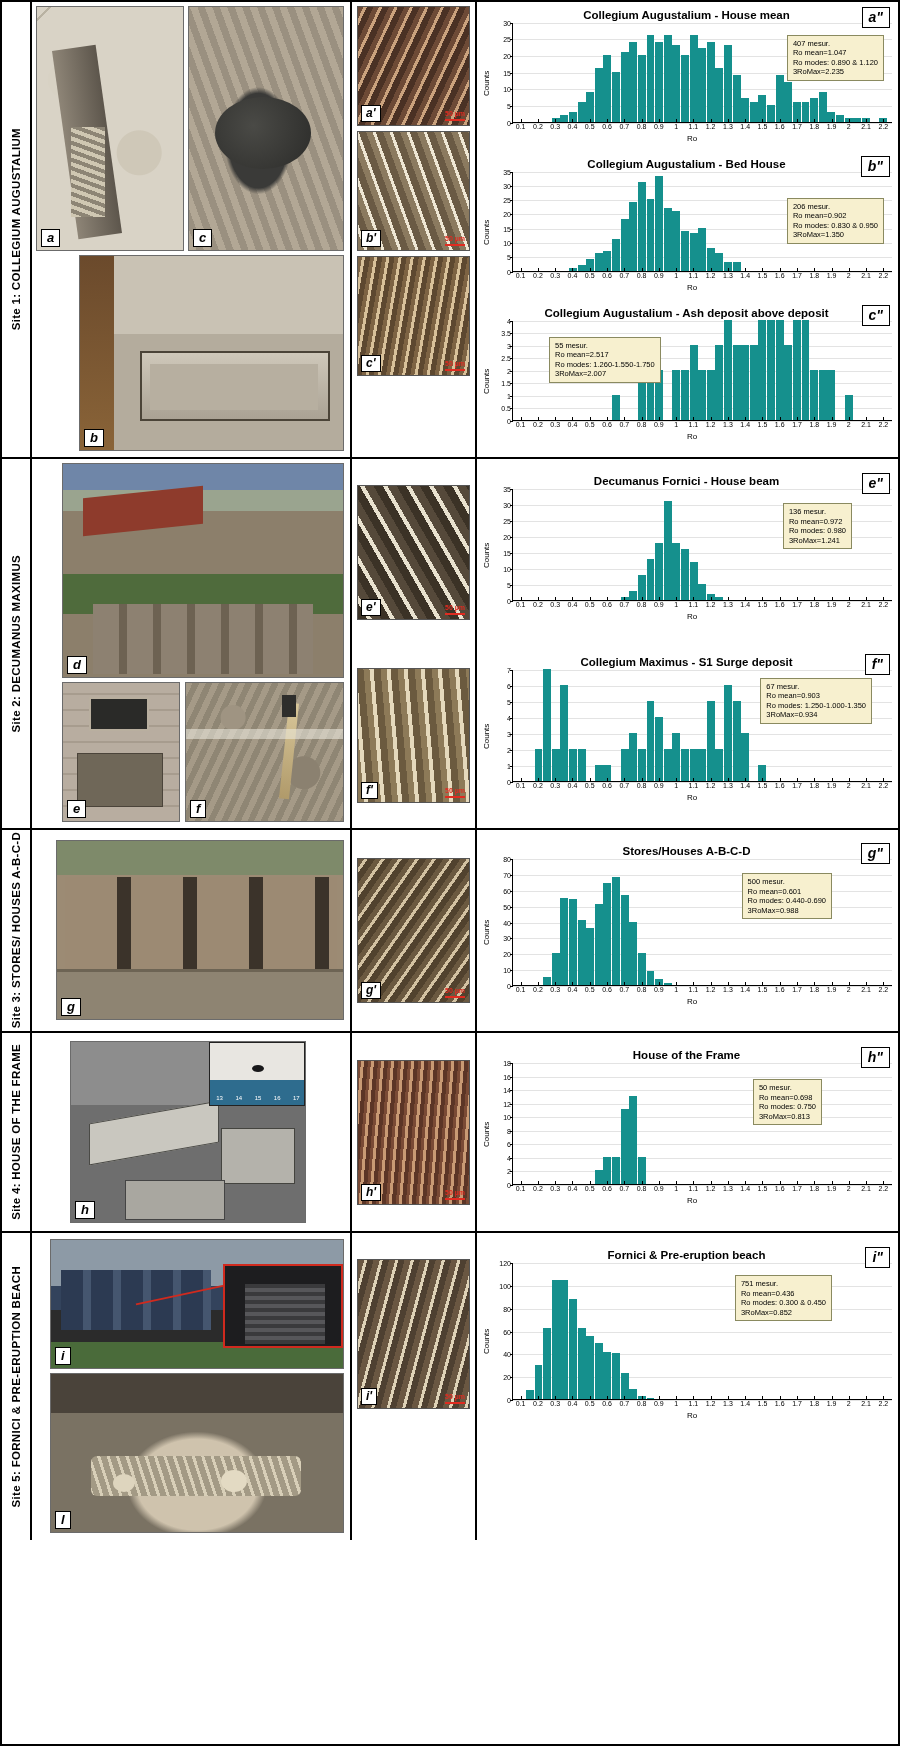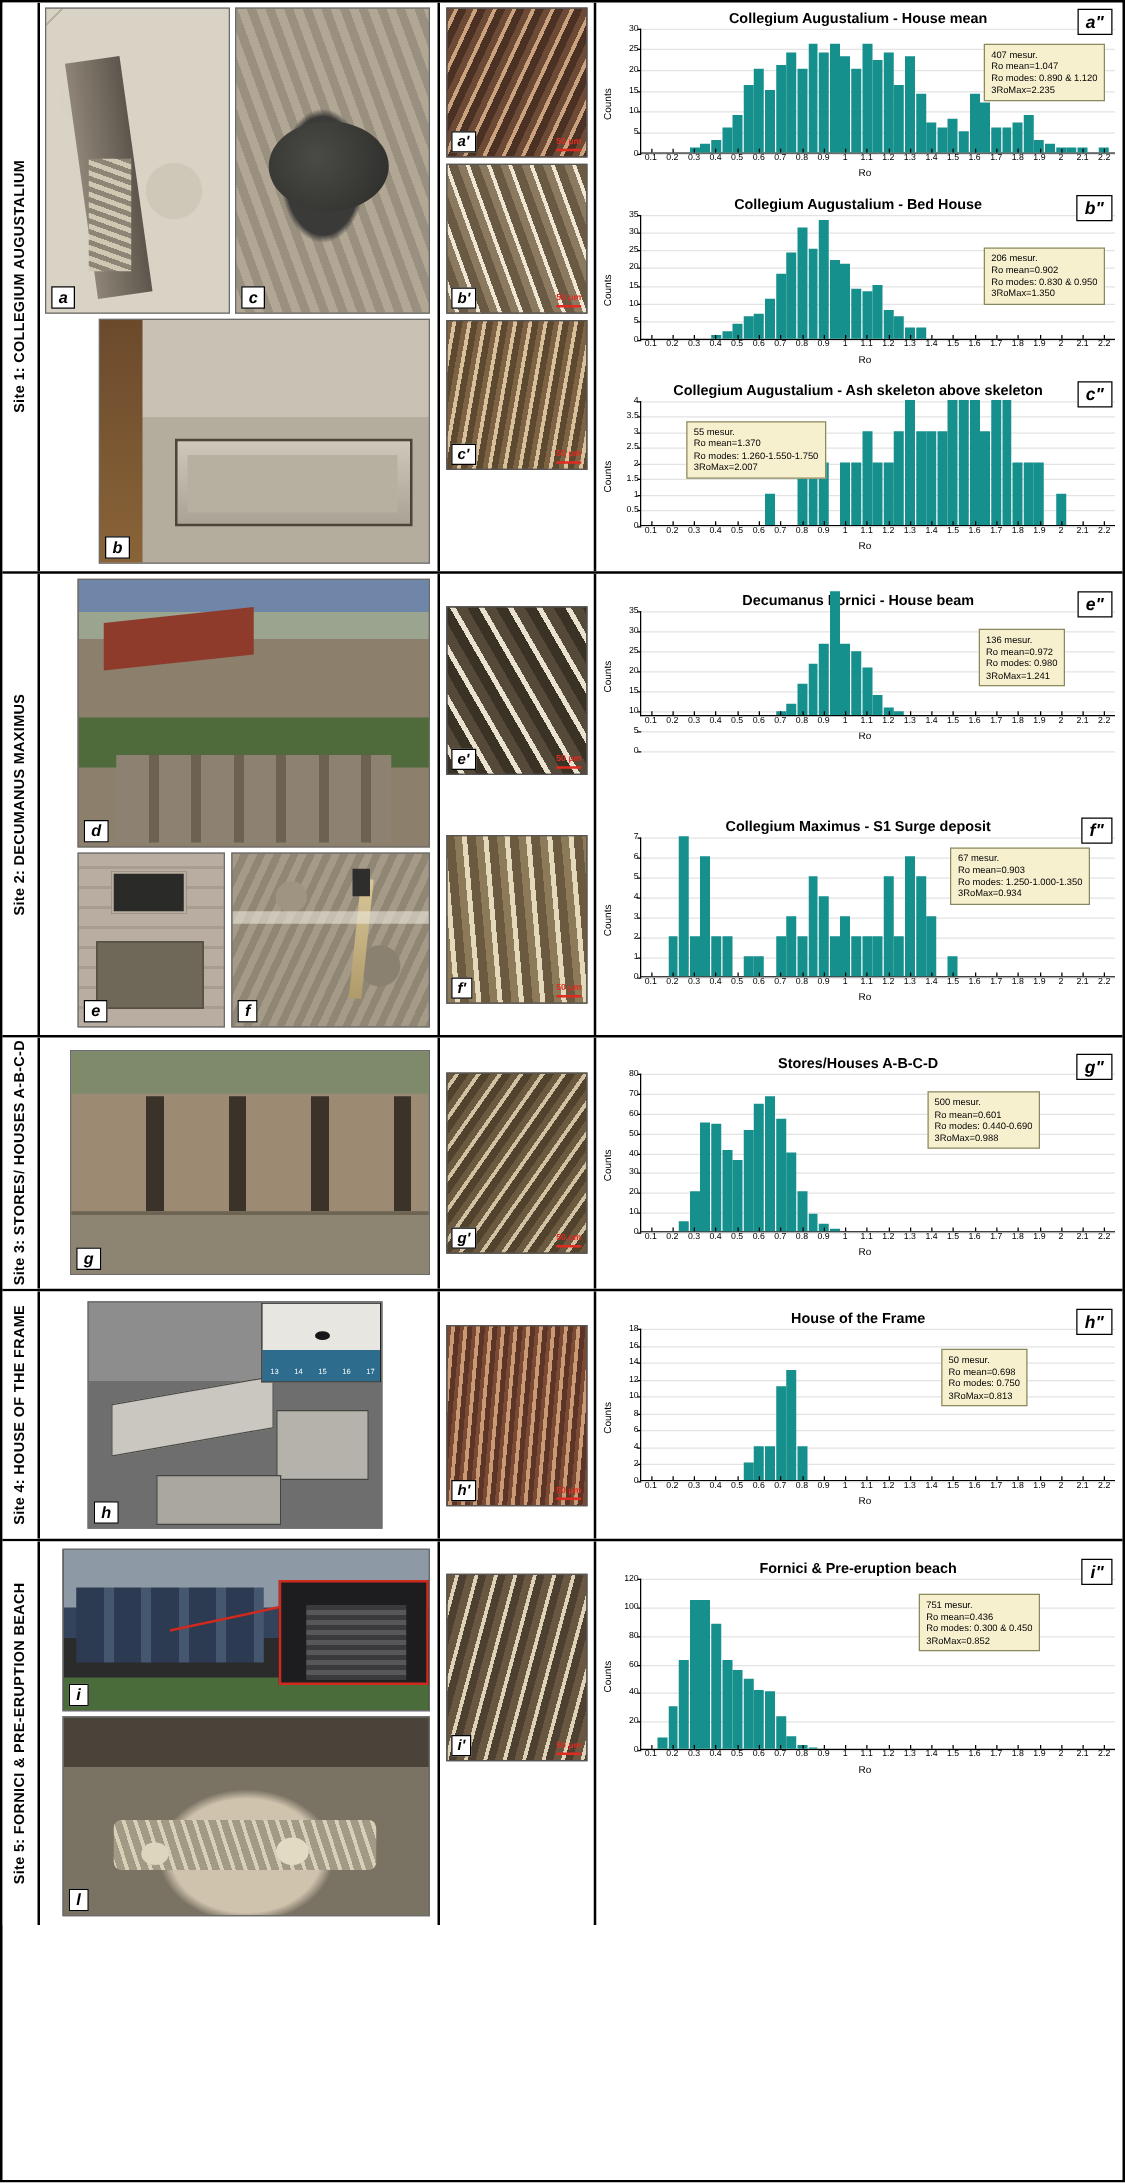--- a/index.html
+++ b/index.html
@@ -495,21 +495,21 @@
                 <div class="xtickmark" style="left: 93.1818%;"></div>
                 <div class="xtick" style="left: 97.7273%;">2.2</div>
                 <div class="xtickmark" style="left: 97.7273%;"></div>
               </div>
               <div class="xlab">Ro</div>
             </div>
           </div>
         </div>
       <div class="chart" style="height:148px;">
           <div class="panel-tag">c"</div>
-          <div class="chart-title">Collegium Augustalium - Ash skeleton above skeleton</div>
+          <div class="chart-title">Collegium Augustalium - Ash deposit above deposit</div>
           <div class="plot-wrap">
             <div class="ylab">Counts</div>
             <div class="plot-inner">
               <div class="plot" style="height: 100px; margin-left: 20px;">
                 <div class="gridline" style="top: 100px;"></div>
                 <div class="ytick" style="top: 100px;">0</div>
                 <div class="ytickmark" style="top: 100px;"></div>
                 <div class="gridline" style="top: 87.5px;"></div>
                 <div class="ytick" style="top: 87.5px;">0.5</div>
                 <div class="ytickmark" style="top: 87.5px;"></div>
@@ -557,21 +557,21 @@
                   <div class="bar" style="left: 71.5909%; width: 2.09091%; height: 75px; background: rgb(21, 144, 141);"></div>
                   <div class="bar" style="left: 73.8636%; width: 2.09091%; height: 100px; background: rgb(21, 144, 141);"></div>
                   <div class="bar" style="left: 76.1364%; width: 2.09091%; height: 100px; background: rgb(21, 144, 141);"></div>
                   <div class="bar" style="left: 78.4091%; width: 2.09091%; height: 50px; background: rgb(21, 144, 141);"></div>
                   <div class="bar" style="left: 80.6818%; width: 2.09091%; height: 50px; background: rgb(21, 144, 141);"></div>
                   <div class="bar" style="left: 82.9545%; width: 2.09091%; height: 50px; background: rgb(21, 144, 141);"></div>
                   <div class="bar" style="left: 85.2273%; width: 2.09091%; height: 0px; background: rgb(21, 144, 141);"></div>
                   <div class="bar" style="left: 87.5%; width: 2.09091%; height: 25px; background: rgb(21, 144, 141);"></div>
                 </div>
                 <div class="statbox" style="background: rgb(247, 240, 207); left: 36px; top: 16px;">55 mesur.
-Ro mean=1.370
+Ro mean=2.517
 Ro modes: 1.260-1.550-1.750
 3RoMax=2.007</div>
               </div>
               <div class="xaxis" style="margin-left: 20px;">
                 <div class="xtick" style="left: 2.27273%;">0.1</div>
                 <div class="xtickmark" style="left: 2.27273%;"></div>
                 <div class="xtick" style="left: 6.81818%;">0.2</div>
                 <div class="xtickmark" style="left: 6.81818%;"></div>
                 <div class="xtick" style="left: 11.3636%;">0.3</div>
                 <div class="xtickmark" style="left: 11.3636%;"></div>
@@ -657,21 +657,21 @@
       </div>
     </div>
 
     <div class="chart-col">
       <div class="chart" style="height:160px;">
           <div class="panel-tag">e"</div>
           <div class="chart-title">Decumanus Fornici - House beam</div>
           <div class="plot-wrap">
             <div class="ylab">Counts</div>
             <div class="plot-inner">
-              <div class="plot" style="height: 84px; margin-left: 20px;">
+              <div class="plot" style="height: 112px; margin-left: 20px;">
                 <div class="gridline" style="top: 112px;"></div>
                 <div class="ytick" style="top: 112px;">0</div>
                 <div class="ytickmark" style="top: 112px;"></div>
                 <div class="gridline" style="top: 96px;"></div>
                 <div class="ytick" style="top: 96px;">5</div>
                 <div class="ytickmark" style="top: 96px;"></div>
                 <div class="gridline" style="top: 80px;"></div>
                 <div class="ytick" style="top: 80px;">10</div>
                 <div class="ytickmark" style="top: 80px;"></div>
                 <div class="gridline" style="top: 64px;"></div>

